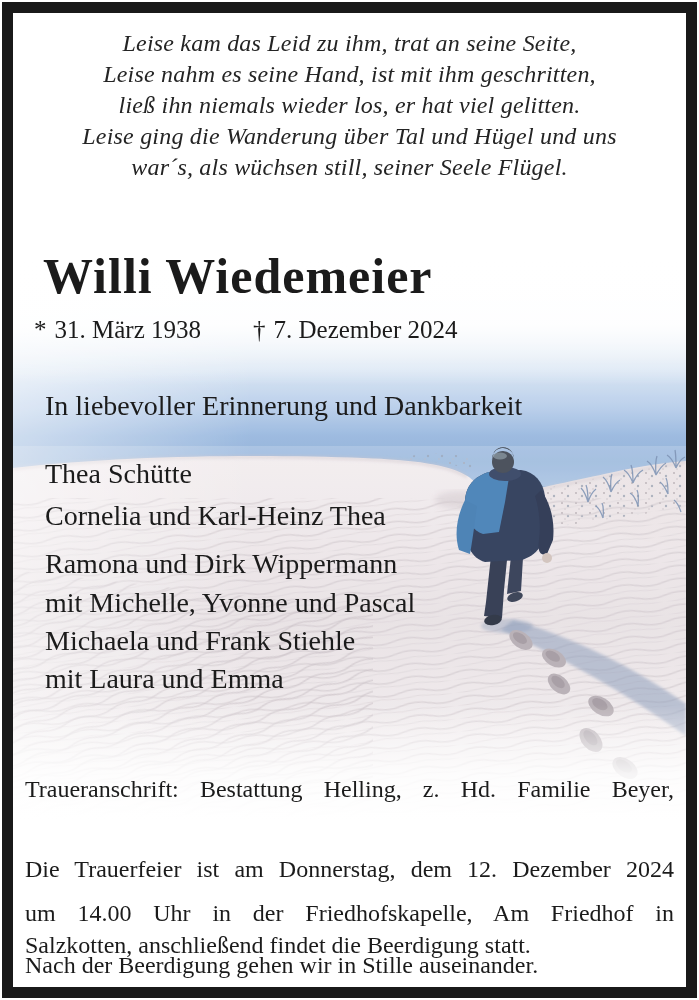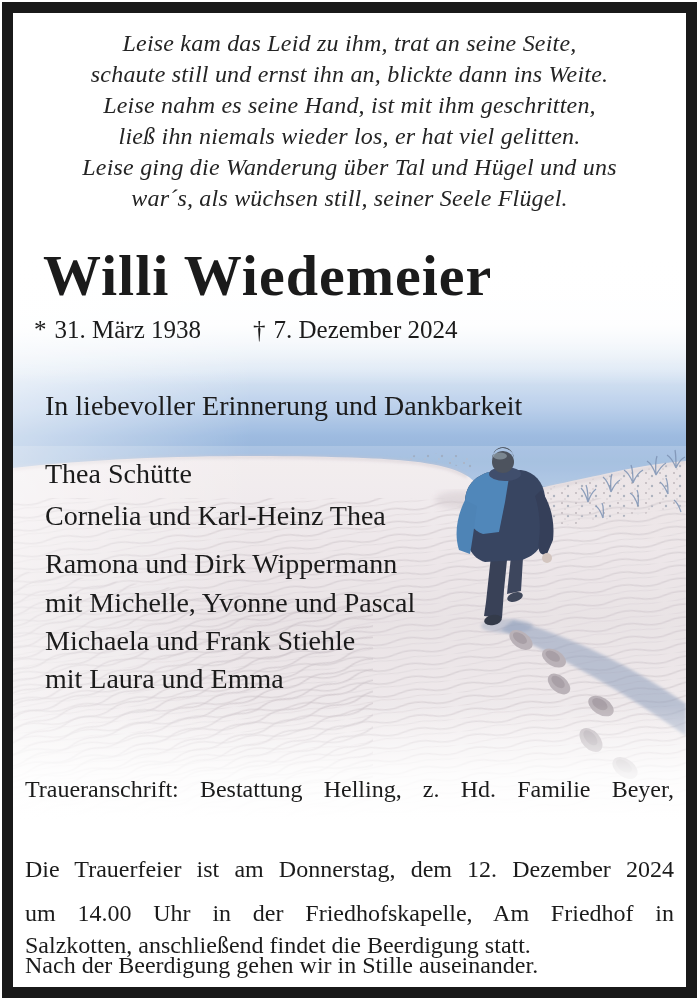--- a/index.html
+++ b/index.html
@@ -4,21 +4,21 @@
 <style>
   html,body{margin:0;padding:0;background:#ffffff;}
   .page{width:699px;height:1000px;box-sizing:border-box;padding:2px;background:#ffffff;
         font-family:"Liberation Serif","DejaVu Serif",serif;color:#1b1b1b;}
   .notice{position:relative;width:100%;height:100%;box-sizing:border-box;
           border:11px solid #191919;background:#ffffff;overflow:hidden;}
   .photo{position:absolute;left:0;top:237px;width:673px;height:570px;display:block;}
   .txt{position:absolute;z-index:2;}
   .poem{top:15px;left:0;right:0;text-align:center;font-style:italic;
         font-size:24px;line-height:31px;letter-spacing:.2px;color:#242424;}
-  .name{top:234px;left:30px;font-size:58px;font-weight:bold;letter-spacing:1px;line-height:58px;}
+  .name{top:234px;left:30px;font-size:50px;font-weight:bold;letter-spacing:1px;line-height:58px;}
   .dates{top:303px;left:21px;font-size:25px;white-space:nowrap;}
   .dates .death{margin-left:52px;}
   .sym{display:inline-block;margin-right:8px;}
   .tribute{top:377px;left:32px;font-size:28px;}
   .mourner{left:32px;font-size:28px;white-space:nowrap;}
   .m0{top:445px;} .m1{top:487px;} .m2{top:535px;}
   .m3{top:574px;} .m4{top:612px;} .m5{top:650px;}
   .block{left:12px;right:12px;font-size:24px;line-height:33px;}
   .address{top:748px;} .service{top:828px;line-height:32px;} .closing{top:936px;}
   .jline{text-align:justify;text-align-last:justify;margin-top:12px;}
@@ -161,21 +161,20 @@
       </g>
 
       <rect x="0" y="0" width="240" height="570" fill="url(#fadeLeft)"></rect>
       <rect x="0" y="0" width="673" height="135" fill="url(#fadeTop)"></rect>
       <rect x="0" y="455" width="673" height="115" fill="url(#fadeBot)"></rect>
       <rect x="0" y="0" width="673" height="570" fill="#ffffff" opacity="0.10"></rect>
     </svg>
 
     <div class="txt poem">
       <div>Leise kam das Leid zu ihm, trat an seine Seite,</div>
-      <div>schaute still und ernst ihn an, blickte dann ins Weite.</div>
       <div>Leise nahm es seine Hand, ist mit ihm geschritten,</div>
       <div>ließ ihn niemals wieder los, er hat viel gelitten.</div>
       <div>Leise ging die Wanderung über Tal und Hügel und uns</div>
       <div>war´s, als wüchsen still, seiner Seele Flügel.</div>
     </div>
 
     <div class="txt name">Willi Wiedemeier</div>
     <div class="txt dates">
       <span class="birth"><span class="sym">*</span><span>31. März 1938</span></span><span class="death"><span class="sym">†</span><span>7. Dezember 2024</span></span>
     </div>

